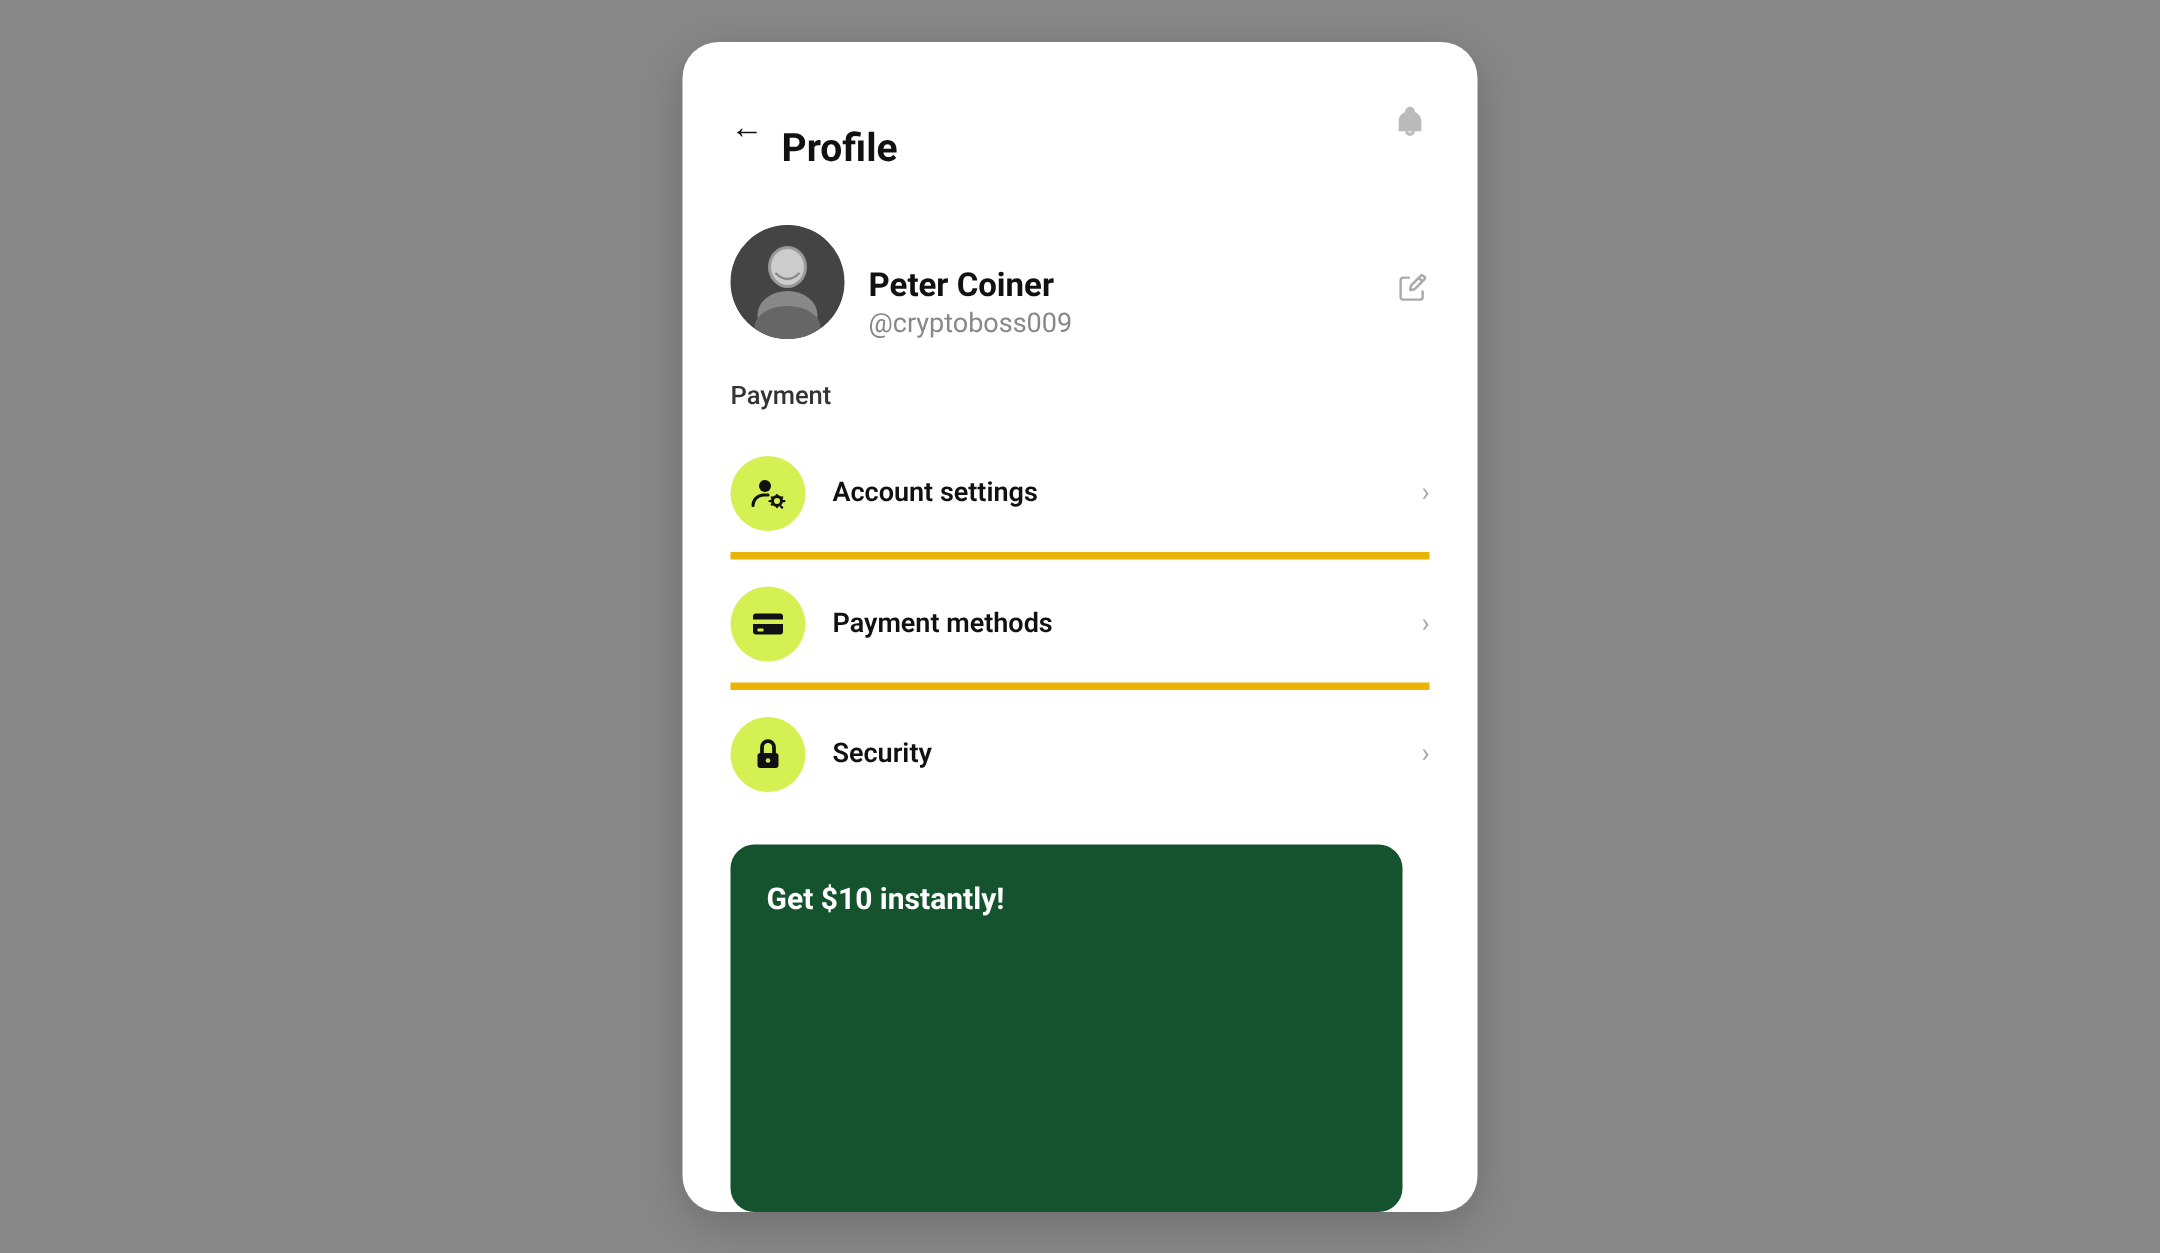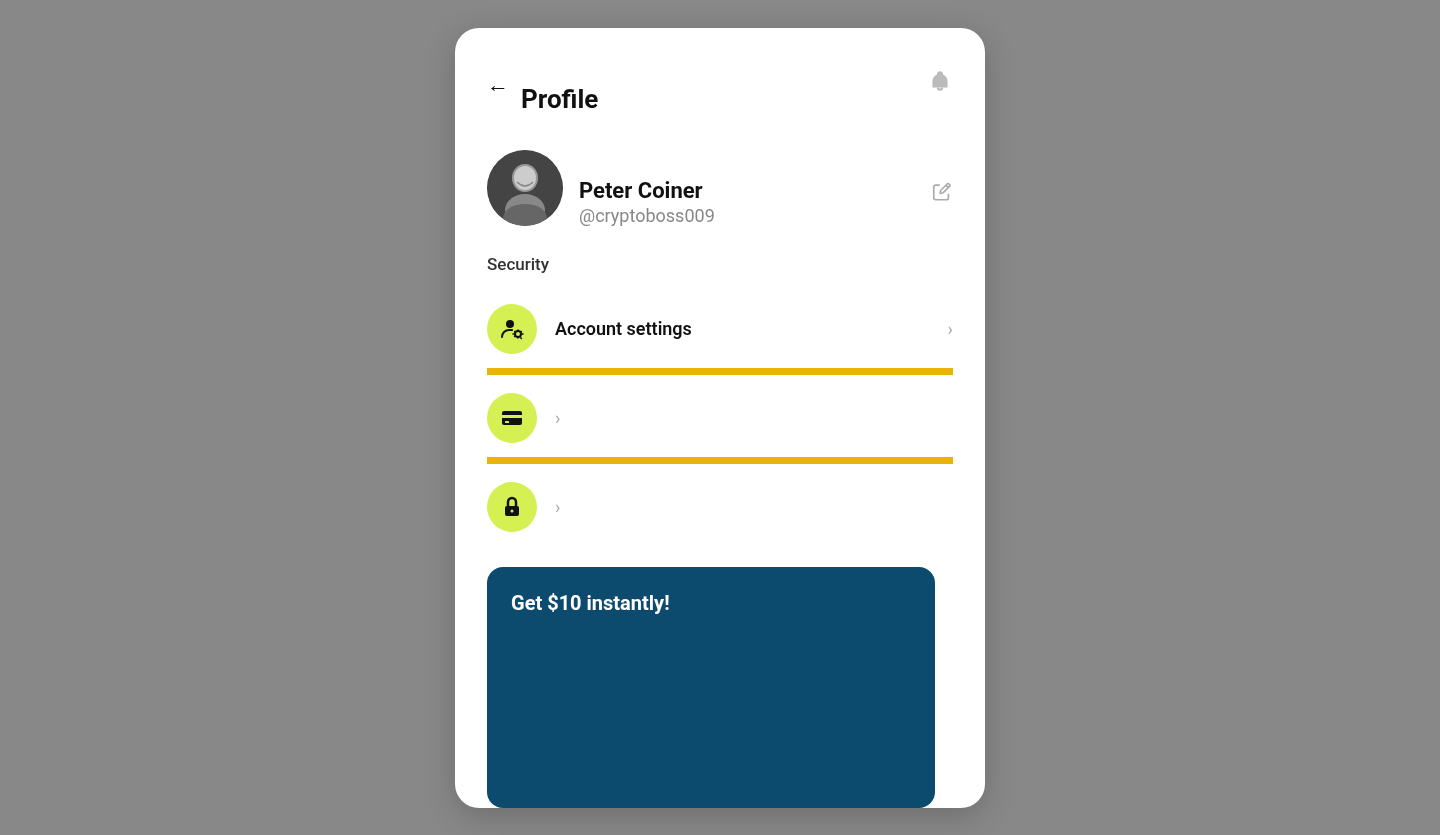--- a/index.html
+++ b/index.html
@@ -130,21 +130,21 @@
 
     .menu-item {
       display: flex;
       align-items: center;
       padding: 14px 0;
       cursor: pointer;
       border-bottom: 1px solid transparent;
     }
 
     .menu-item:not(:last-child) {
-      border-bottom: 7px solid #eab308;
+      border-bottom: 5px solid #eab308;
     }
 
     .menu-icon-circle {
       width: 50px;
       height: 50px;
       border-radius: 50%;
       background-color: #d4f053;
       display: flex;
       align-items: center;
       justify-content: center;
@@ -165,21 +165,21 @@
       color: #111111;
     }
 
     .chevron-icon {
       font-size: 18px;
       color: #aaaaaa;
     }
 
     .promo-banner {
       margin: 20px 50px 0 32px;
-      background: #0c4a6e;
+      background: #14532d;
       border-radius: 16px;
       padding: 24px 24px;
       flex: 1;
     }
 
     .promo-title {
       color: #ffffff;
       font-size: 20px;
       font-weight: 700;
       margin-bottom: 6px;
@@ -227,21 +227,21 @@
       <div class="profile-username">@cryptoboss009</div>
     </div>
     <span class="edit-icon">
       <svg width="22" height="22" viewBox="0 0 24 24" fill="none" xmlns="http://www.w3.org/2000/svg">
         <path d="M16.4745 5.40801L18.5917 7.52524M17.8358 3.54289L11.0251 10.3536C10.7122 10.6665 10.496 11.0634 10.4024 11.4963L10 13.9999L12.5036 13.5975C12.9365 13.5039 13.3334 13.2877 13.6463 12.9748L20.457 6.16412C20.6484 5.97269 20.7559 5.71388 20.7559 5.44351C20.7559 5.17313 20.6484 4.91432 20.457 4.72289L19.2769 3.54289C19.0855 3.35149 18.8267 3.24396 18.5563 3.24396C18.2859 3.24396 18.0271 3.35149 17.8358 3.54289Z" stroke="#aaaaaa" stroke-width="1.8" stroke-linecap="round" stroke-linejoin="round"></path>
         <path d="M19 15V19C19 20.1046 18.1046 21 17 21H5C3.89543 21 3 20.1046 3 19V7C3 5.89543 3.89543 5 5 5H9" stroke="#aaaaaa" stroke-width="1.8" stroke-linecap="round" stroke-linejoin="round"></path>
       </svg>
     </span>
   </div>
 
-  <div class="options-label">Security</div>
+  <div class="options-label">Payment</div>
 
   <div class="menu-list">
 
     <div class="menu-item">
       <div class="menu-icon-circle">
         <svg viewBox="0 0 24 24" xmlns="http://www.w3.org/2000/svg">
           <circle cx="10" cy="7" r="4" fill="#111"></circle>
           <path d="M2 20C2 16.134 5.13401 13 9 13H11C11.3506 13 11.6977 13.018 12.0403 13.0533" stroke="#111" stroke-width="2" stroke-linecap="round" fill="none"></path>
           <circle cx="18" cy="17" r="3" stroke="#111" stroke-width="2" fill="none"></circle>
           <path d="M18 14V13M18 21V20M15.27 15.27L14.56 14.56M21.44 21.44L20.73 20.73M14 17H13M23 17H22M15.27 18.73L14.56 19.44M21.44 14.56L20.73 15.27" stroke="#111" stroke-width="1.5" stroke-linecap="round"></path>
@@ -252,31 +252,33 @@
     </div>
 
     <div class="menu-item">
       <div class="menu-icon-circle">
         <svg viewBox="0 0 24 24" xmlns="http://www.w3.org/2000/svg">
           <rect x="2" y="5" width="20" height="14" rx="2" fill="#111"></rect>
           <rect x="2" y="9" width="20" height="3" fill="#d4f053"></rect>
           <rect x="5" y="15" width="4" height="2" rx="0.5" fill="#d4f053"></rect>
         </svg>
       </div>
+      <span class="menu-item-label">Payment methods</span>
       <span class="chevron-icon">›</span>
     </div>
 
     <div class="menu-item">
       <div class="menu-icon-circle">
         <svg viewBox="0 0 24 24" xmlns="http://www.w3.org/2000/svg">
           <rect x="5" y="11" width="14" height="10" rx="2" fill="#111"></rect>
           <path d="M8 11V7C8 4.79086 9.79086 3 12 3C14.2091 3 16 4.79086 16 7V11" stroke="#111" stroke-width="2.5" fill="none" stroke-linecap="round"></path>
           <circle cx="12" cy="16" r="1.5" fill="#d4f053"></circle>
         </svg>
       </div>
+      <span class="menu-item-label">Security</span>
       <span class="chevron-icon">›</span>
     </div>
 
   </div>
 
   <div class="promo-banner">
     <div class="promo-title">Get $10 instantly!</div>
   </div>
 
 </div>

